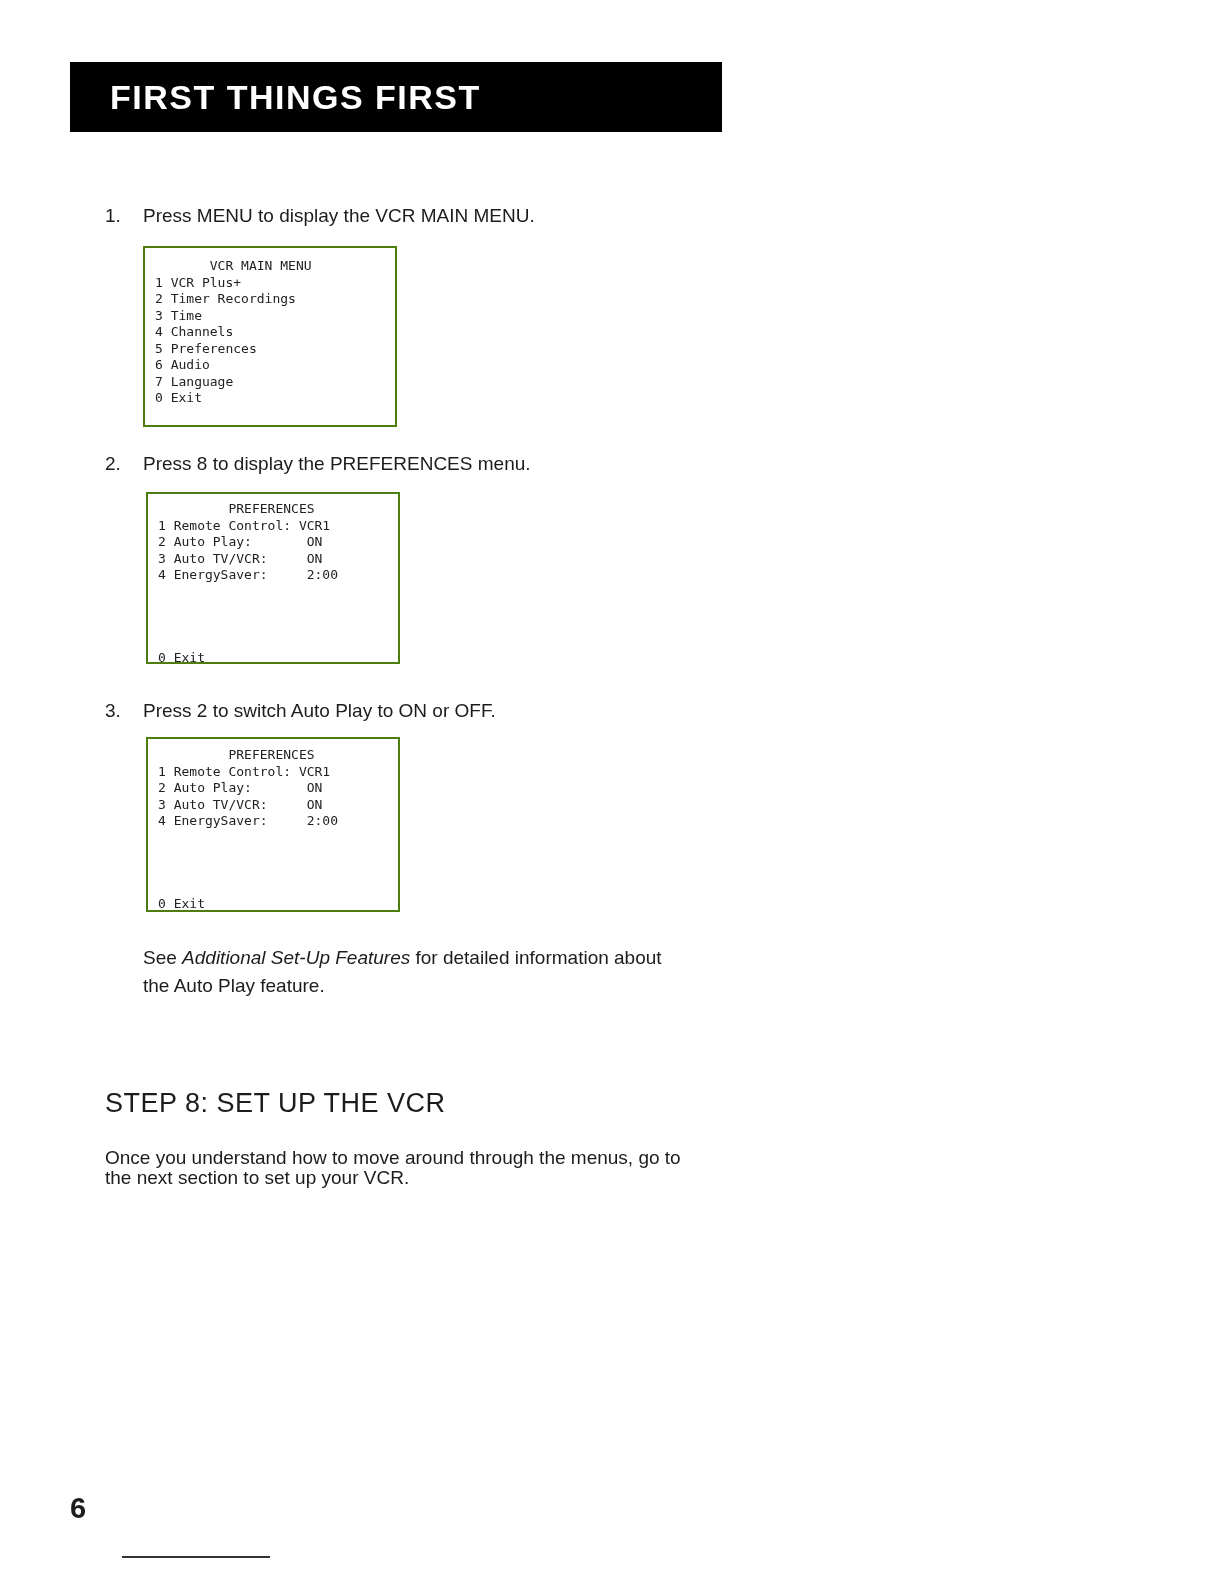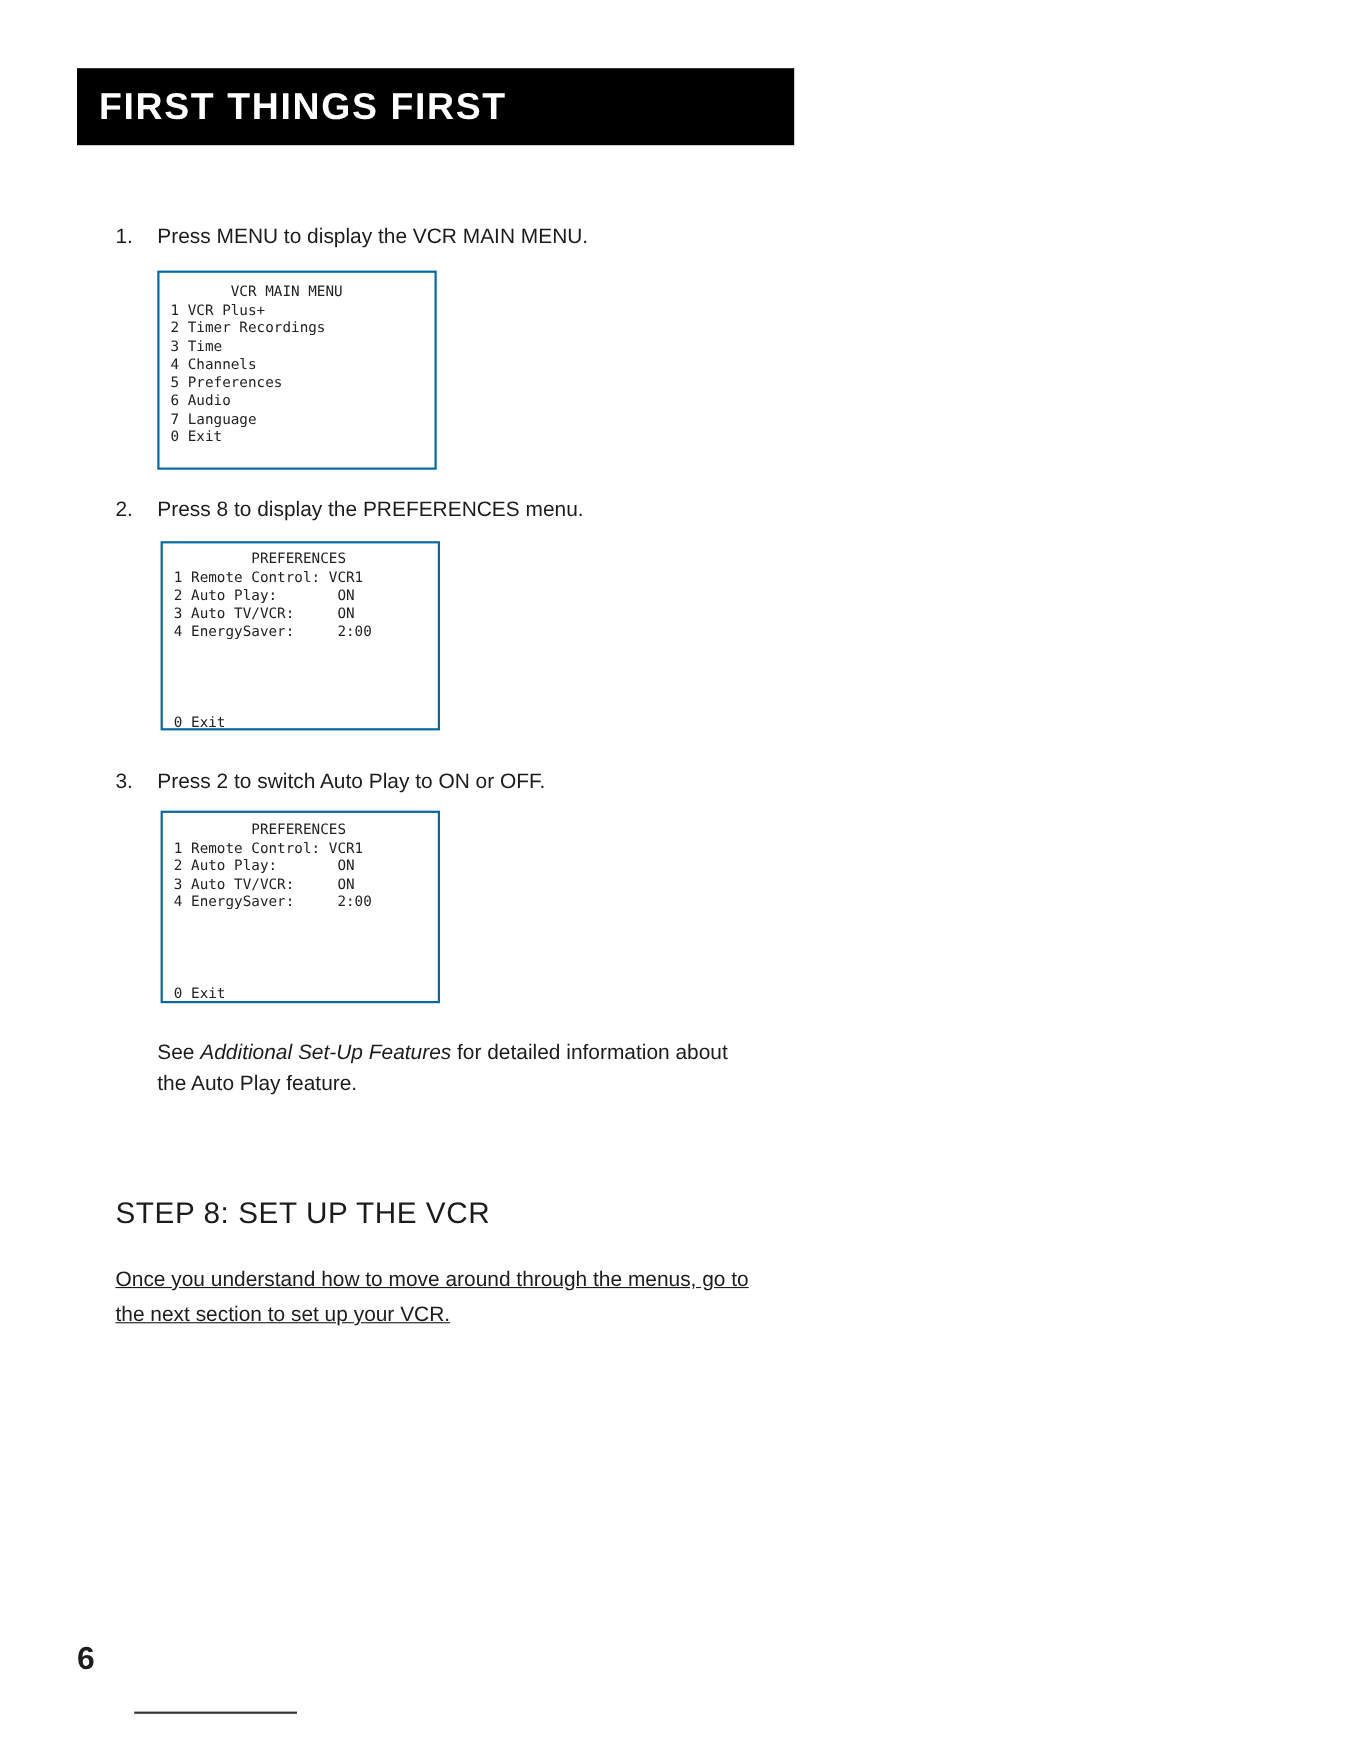--- a/index.html
+++ b/index.html
@@ -24,21 +24,21 @@
     width: 652px;
     height: 70px;
     background: #000000;
     display: flex;
     align-items: center;
   }
   .header-title {
     color: #ffffff;
     font-size: 34px;
     font-weight: bold;
-    padding-left: 20px;
+    padding-left: 40px;
     letter-spacing: 1.5px;
   }
 
   
   .step {
     position: absolute;
     left: 105px;
     display: flex;
     font-size: 19px;
     line-height: 26px;
@@ -48,21 +48,21 @@
     flex: 0 0 38px;
   }
   .step-1 { top: 203px; }
   .step-2 { top: 451px; }
   .step-3 { top: 698px; }
 
   
   .screen-box {
     position: absolute;
     box-sizing: border-box;
-    border: 2px solid #0369a1;
+    border: 2px solid #4d7c0f;
     background: #ffffff;
     font-family: "DejaVu Sans Mono", "Liberation Mono", monospace;
     font-size: 13px;
     color: #222222;
   }
   .screen-box-1 {
     left: 143px;
     top: 246px;
     width: 254px;
     height: 181px;
@@ -110,22 +110,21 @@
     font-size: 27px;
     font-weight: normal;
     letter-spacing: 0.5px;
   }
   .section-body {
     position: absolute;
     left: 105px;
     top: 1148px;
     width: 605px;
     font-size: 19px;
-    line-height: 32px;
-    text-decoration: underline;
+    line-height: 20px;
   }
 
   
   .page-number {
     position: absolute;
     left: 70px;
     top: 1492px;
     font-size: 29px;
     font-weight: bold;
   }

